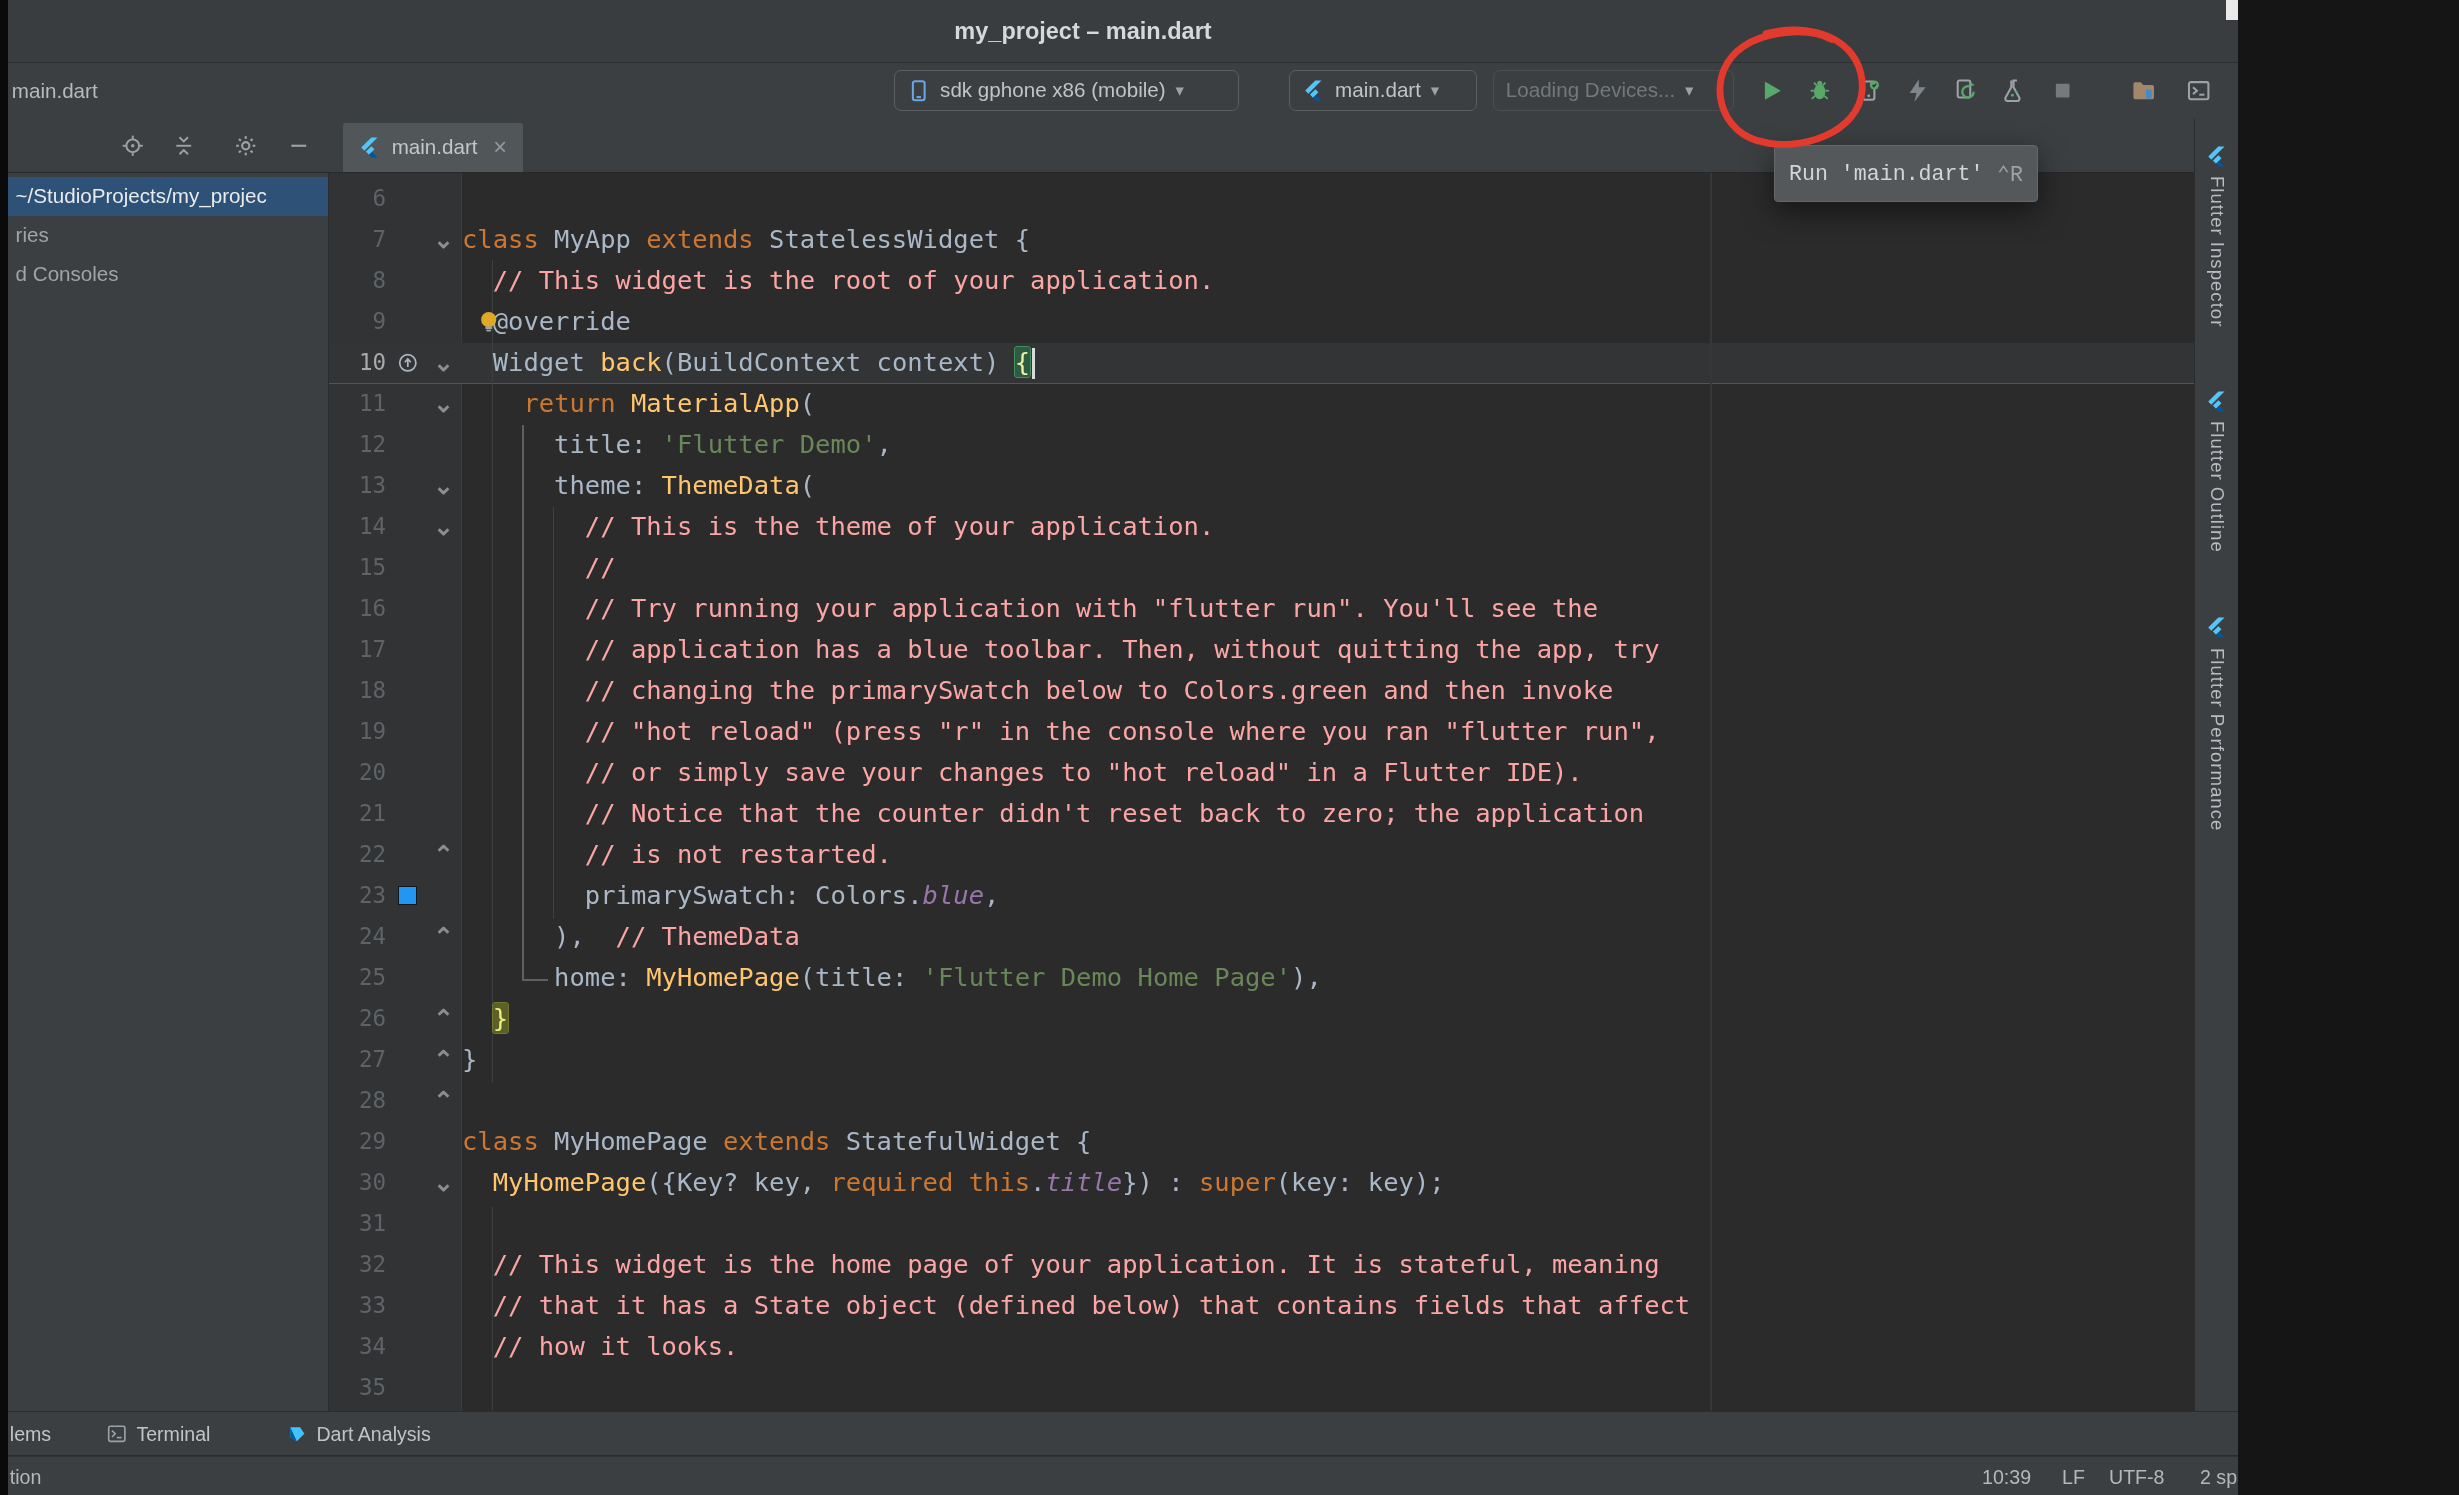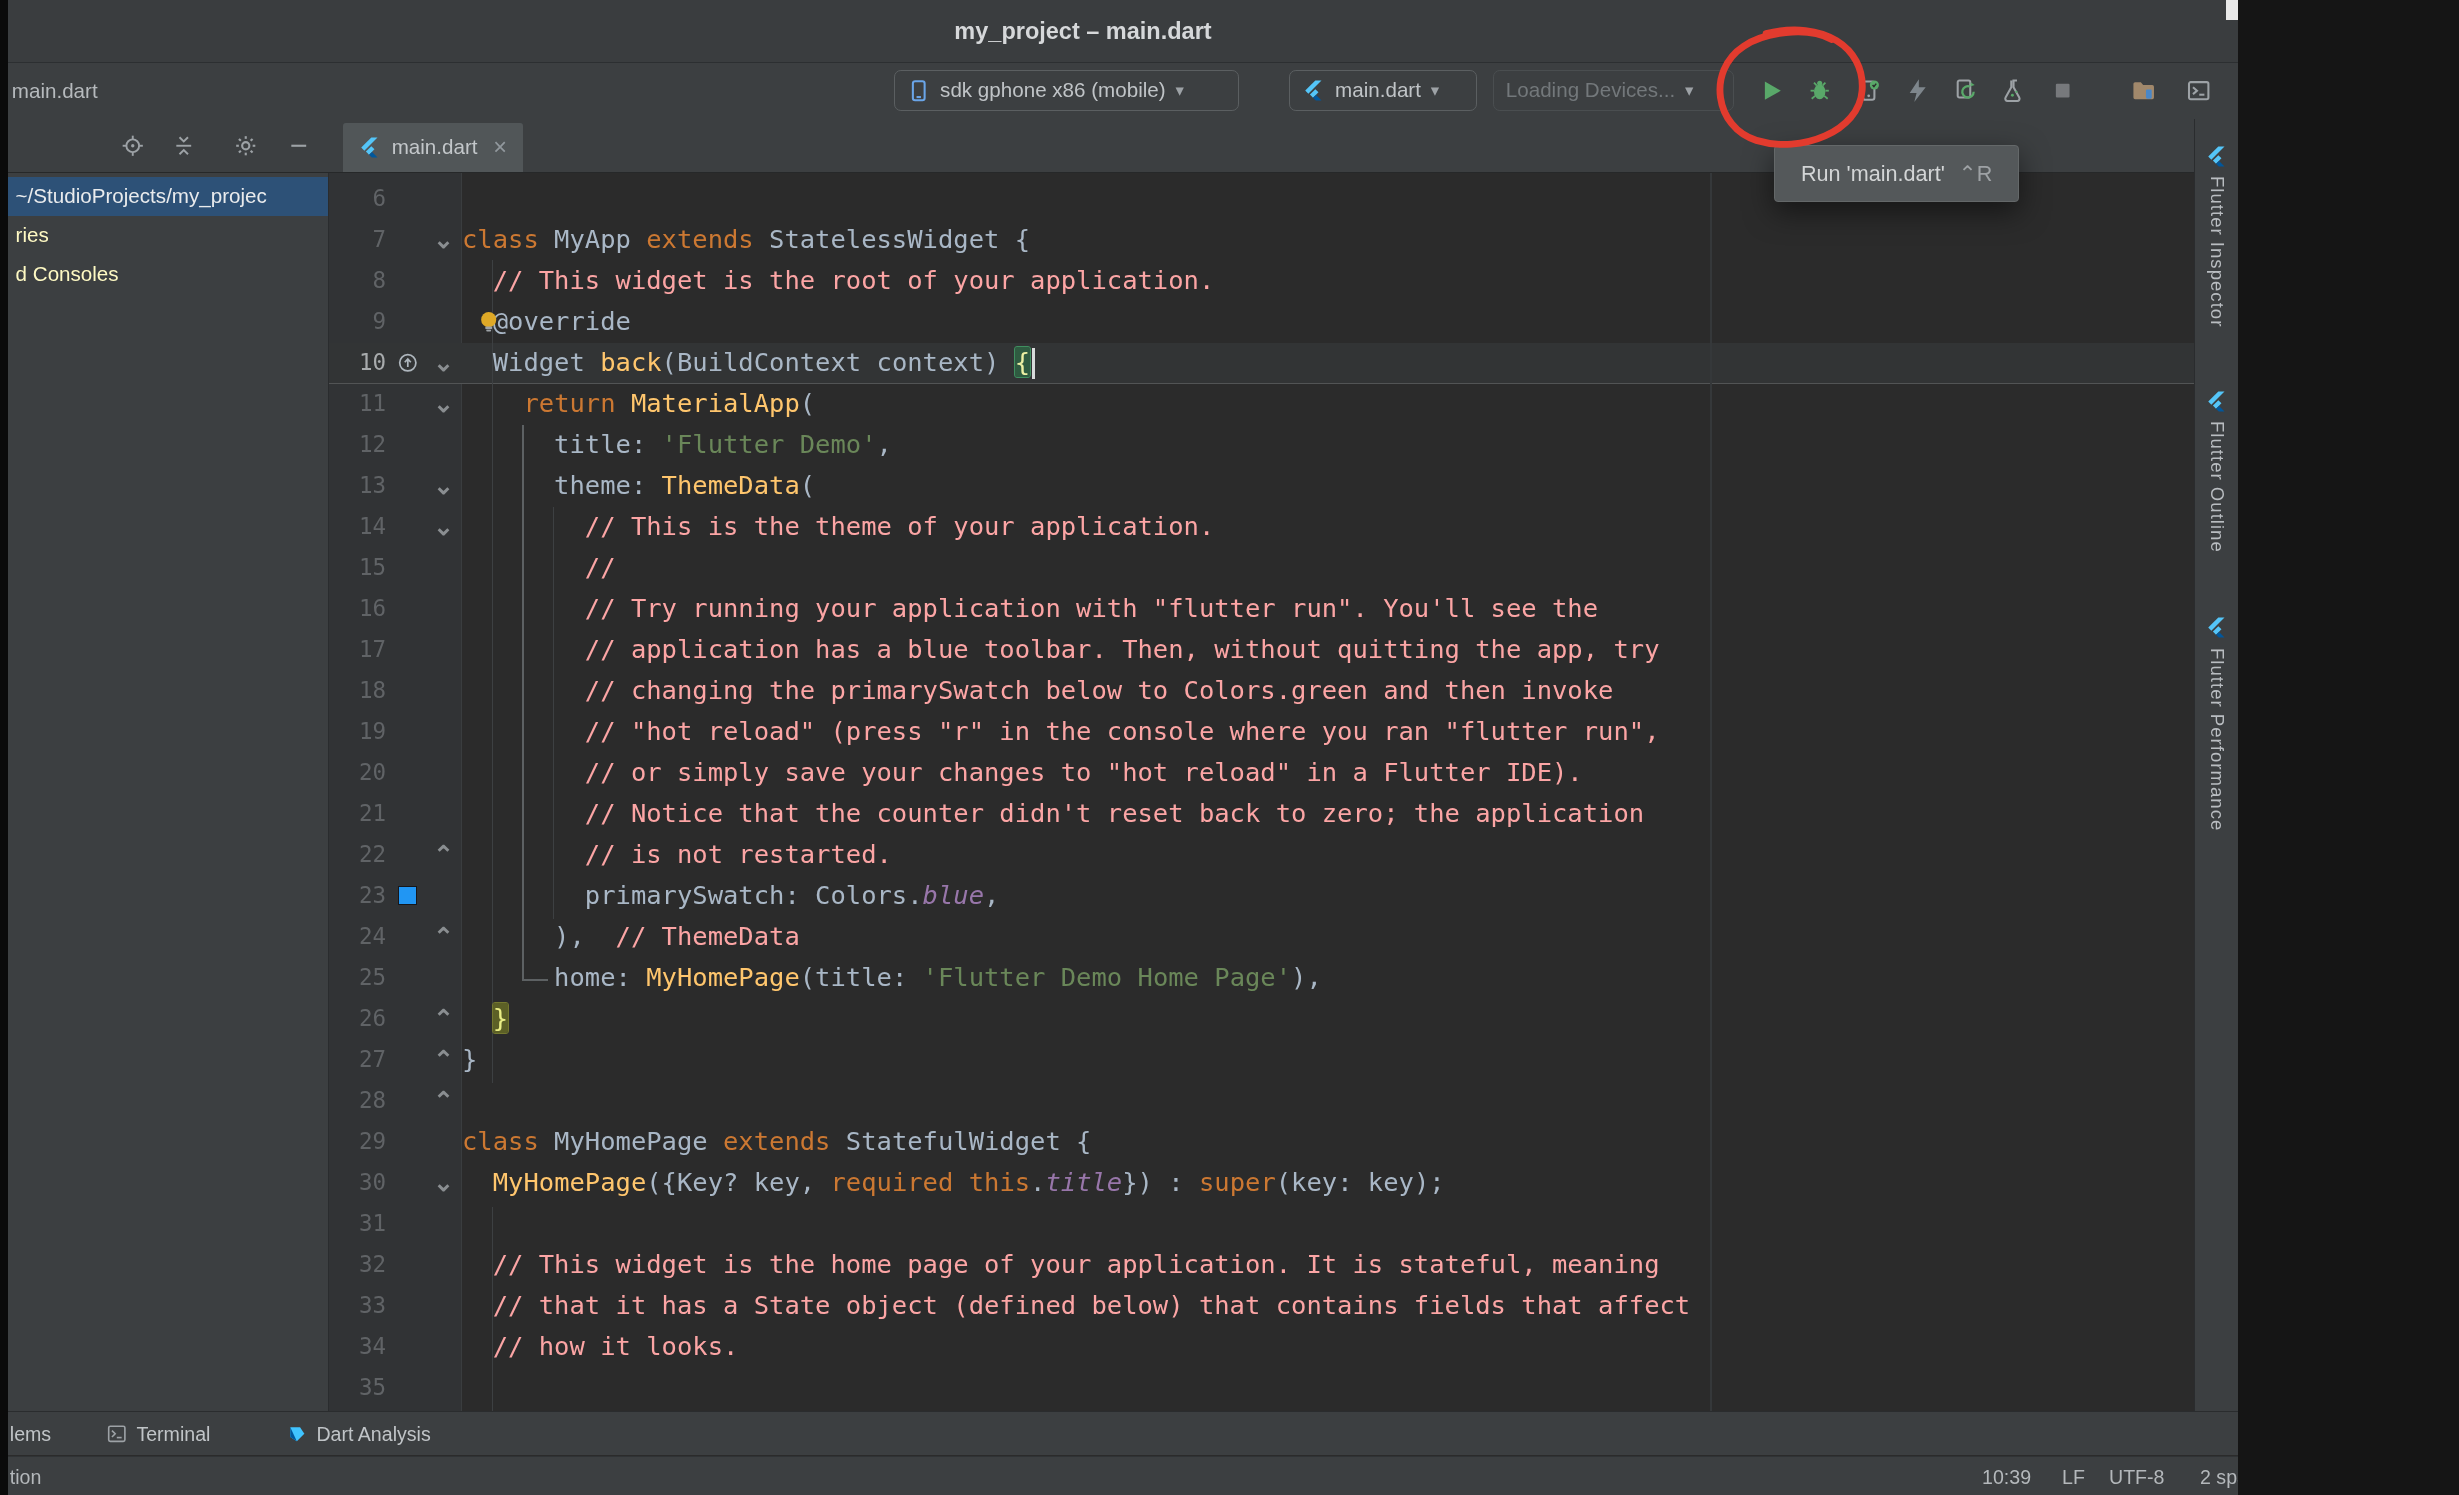--- a/index.html
+++ b/index.html
@@ -36,21 +36,21 @@
   .pbicon svg{width:25.5px;height:25.5px;display:block;}
   .tabstrip{position:absolute;left:329px;top:0;right:44px;height:54px;}
   .tab{position:absolute;left:13.7px;top:3.9px;height:49px;background:#515658;display:flex;align-items:center;padding:0 15.7px;gap:9.8px;border-radius:2.9px 2.9px 0 0;}
   .tabicon svg{width:23.5px;height:23.5px;display:block;}
   .tablabel{color:#c3c7ca;font-size:20.6px;white-space:nowrap;}
   .tabclose{color:#91989d;font-size:23.5px;margin-left:5.9px;}
 
   
   .project{position:absolute;left:7.8px;top:173px;width:321px;height:1239px;background:#3c3f41;border-right:1px solid #2a2c2e;box-sizing:border-box;}
   #tree{padding-top:3.9px;}
-  .trow{height:39px;display:flex;align-items:center;padding-left:7.8px;color:#fef9c3;font-size:20.6px;white-space:nowrap;overflow:hidden;}
+  .trow{height:39px;display:flex;align-items:center;padding-left:7.8px;color:#a3a3a3;font-size:20.6px;white-space:nowrap;overflow:hidden;}
   .trow.selected{background:#2d5177;color:#e9ebed;}
 
   
   .editor{position:absolute;left:329px;top:173px;width:2086px;height:1239px;background:#2b2b2b;overflow:hidden;}
   .gutterbg{position:absolute;left:0;top:0;bottom:0;width:133px;background:#313335;border-right:1px solid #3a3d3f;box-sizing:border-box;}
   .caretline{position:absolute;left:0;right:0;top:170px;height:41px;background:#323435;border-bottom:1px solid rgba(255,255,255,0.16);box-sizing:border-box;}
   .guide{position:absolute;width:1px;background:#3d4042;}
   .marginline{position:absolute;left:1381px;top:0;bottom:0;width:2px;background:#35383a;}
   .scopev{position:absolute;left:193px;top:252px;width:2px;height:556px;background:#5d6163;}
   .scopeh{position:absolute;left:193px;top:806px;width:25.5px;height:2px;background:#5d6163;}
@@ -91,21 +91,21 @@
   .bottombar{position:absolute;left:0;right:0;top:1411px;height:44px;background:#3c3f41;border-top:1px solid #2a2c2e;box-sizing:border-box;}
   .bb-item{position:absolute;top:0;height:44px;display:flex;align-items:center;gap:8.8px;color:#c0c4c7;font-size:19.6px;white-space:nowrap;}
   .bb-item svg{width:21.6px;height:21.6px;display:block;}
   .statusbar{position:absolute;left:0;right:0;top:1456px;height:40px;background:#3c3f41;border-top:1px solid #303335;box-sizing:border-box;}
   .sleft{position:absolute;left:9.8px;line-height:40px;color:#b4b8bb;font-size:19.6px;}
   .sb-item{position:absolute;top:0;height:40px;display:flex;align-items:center;color:#b4b8bb;font-size:19.6px;white-space:nowrap;}
   .sb-item svg{width:21.6px;height:21.6px;display:block;}
 
   
   .tooltip{position:absolute;left:1774px;top:145px;height:55px;background:#54585a;border:1px solid #646869;border-radius:3.9px;
-           display:flex;align-items:center;padding:0 26px;gap:13.7px;box-shadow:0 9.8px 29px rgba(0,0,0,.5);z-index:40;}
+           display:flex;align-items:center;padding:0 14px;gap:13.7px;box-shadow:0 9.8px 29px rgba(0,0,0,.5);z-index:40;font-family:Liberation Mono, monospace;}
   .tooltip span{font-size:21.6px;color:#d3d5d6;white-space:nowrap;}
   .tooltip .shortcut{color:#9ea2a5;}
   .redcircle{position:absolute;left:0;top:0;width:2459px;height:1496px;pointer-events:none;z-index:50;}
 </style>
 </head>
 <body>
 
 <div class="app">
 
   <div class="titlebar">

